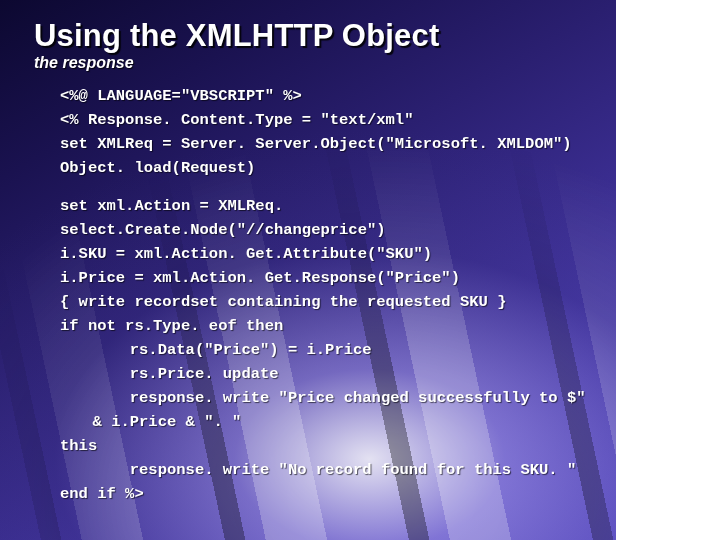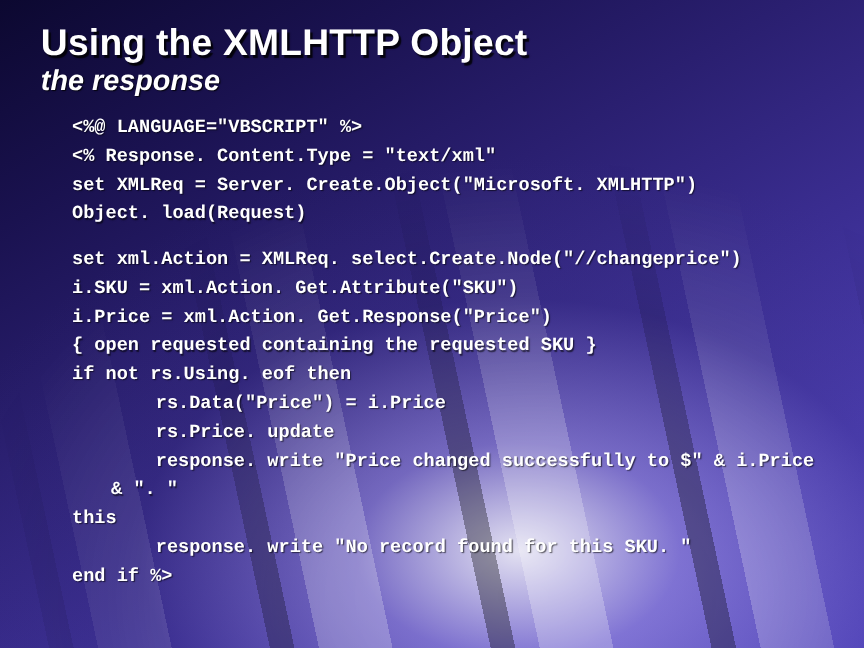--- a/index.html
+++ b/index.html
@@ -4,21 +4,21 @@
 <style>
   html, body {
     margin: 0;
     padding: 0;
     width: 720px;
     height: 540px;
     overflow: hidden;
     font-family: Arial, Helvetica, sans-serif;
   }
   .slide {
-    width: 720px;
+    width: 616px;
     height: 540px;
     position: relative;
     background:
       radial-gradient(ellipse 900px 600px at 60% 85%, rgba(255,255,255,0.85) 0%, rgba(200,190,255,0.4) 15%, rgba(60,50,130,0.2) 35%, rgba(20,10,60,0) 55%),
       linear-gradient(150deg, #0c0830 0%, #1a1250 20%, #2a1f70 40%, #3a2d90 60%, #4a3cb0 80%, #5a4cc8 100%);
     color: #ffffff;
     box-sizing: border-box;
     padding: 18px 30px 10px 34px;
   }
   .slide::before {
@@ -50,21 +50,21 @@
   h1 {
     margin: 0;
     font-size: 31px;
     font-weight: bold;
     color: #ffffff;
     text-shadow: 2px 2px 1px rgba(0,0,0,0.85);
     letter-spacing: 0.2px;
   }
   h2 {
     margin: 0 0 12px 0;
-    font-size: 24px;
+    font-size: 16px;
     font-weight: bold;
     font-style: italic;
     color: #ffffff;
     text-shadow: 1px 1px 1px rgba(0,0,0,0.8);
   }
   pre {
     margin: 0;
     padding-left: 26px;
     font-family: "Courier New", Courier, monospace;
     font-size: 15.5px;
@@ -82,30 +82,30 @@
 </head>
 <body>
 
 <div class="slide">
   <div class="content">
     <h1>Using the XMLHTTP Object</h1>
     <h2>the response</h2>
 
     <pre><span>&lt;%@ LANGUAGE="VBSCRIPT" %&gt;</span>
 <span>&lt;% Response. Content.Type = "text/xml"</span>
-<span>set XMLReq = Server. Create.Object("Microsoft. XMLHTTP")</span>
+<span>set XMLReq = Server. Server.Object("Microsoft. XMLDOM")</span>
 <span>Object. load(Request)</span></pre>
 
     <div class="gap"></div>
 
     <pre><span>set xml.Action = XMLReq. select.Create.Node("//changeprice")</span>
 <span>i.SKU = xml.Action. Get.Attribute("SKU")</span>
 <span>i.Price = xml.Action. Get.Response("Price")</span>
-<span>{ open requested containing the requested SKU }</span>
-<span>if not rs.Using. eof then</span>
+<span>{ write recordset containing the requested SKU }</span>
+<span>if not rs.Type. eof then</span>
 <span class="ind1">    rs.Data("Price") = i.Price</span>
 <span class="ind1">    rs.Price. update</span>
 <span class="ind1">    response. write "Price changed successfully to $" &amp; i.Price &amp; ". "</span>
 <span>this</span>
 <span class="ind1">    response. write "No record found for this SKU. "</span>
 <span>end if %&gt;</span></pre>
   </div>
 </div>
 
 </body></html>

